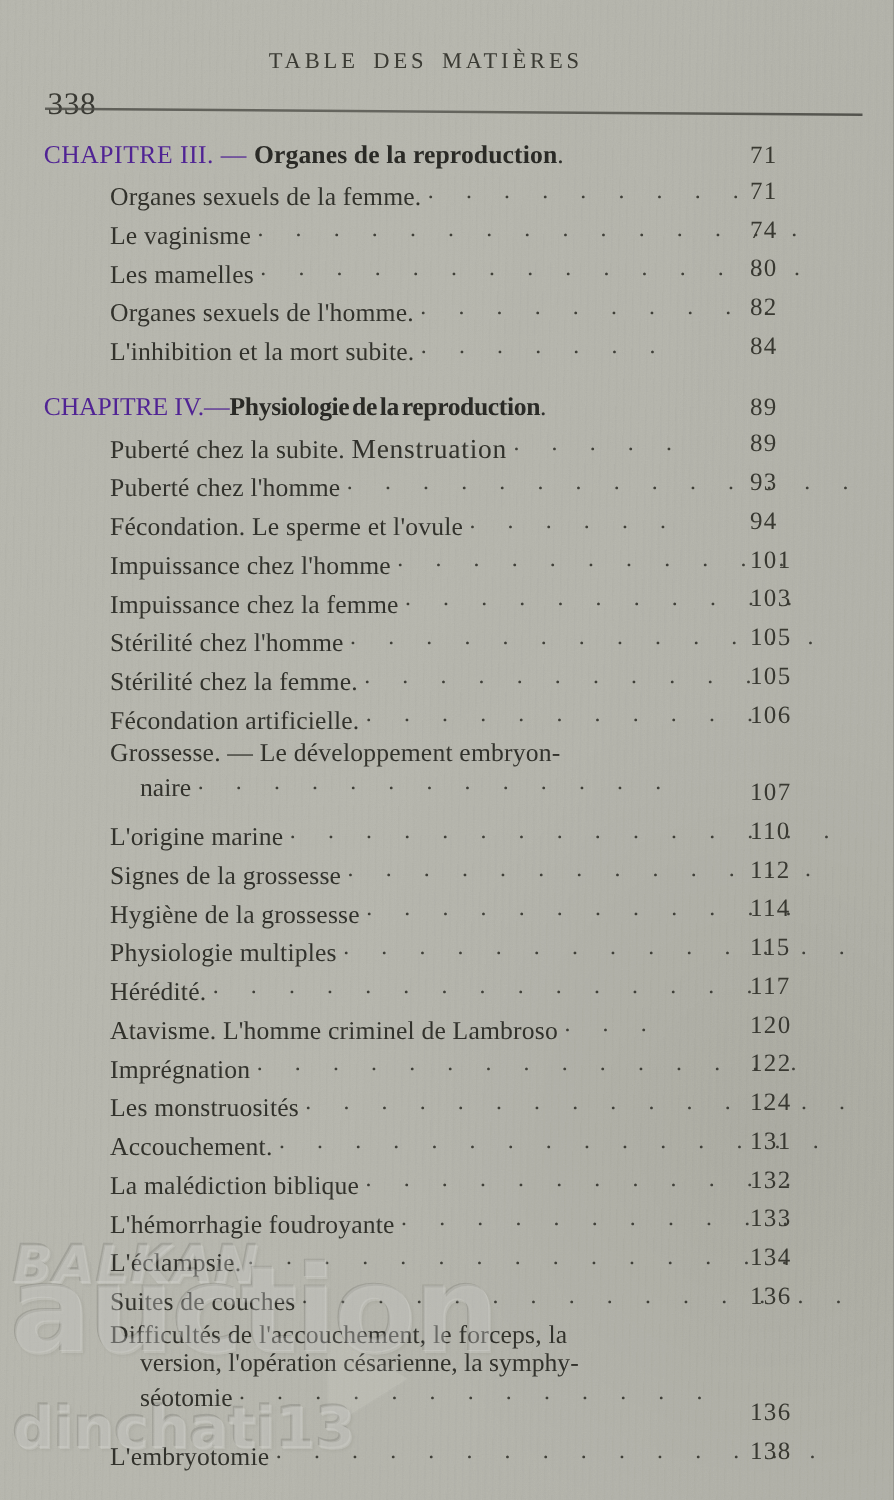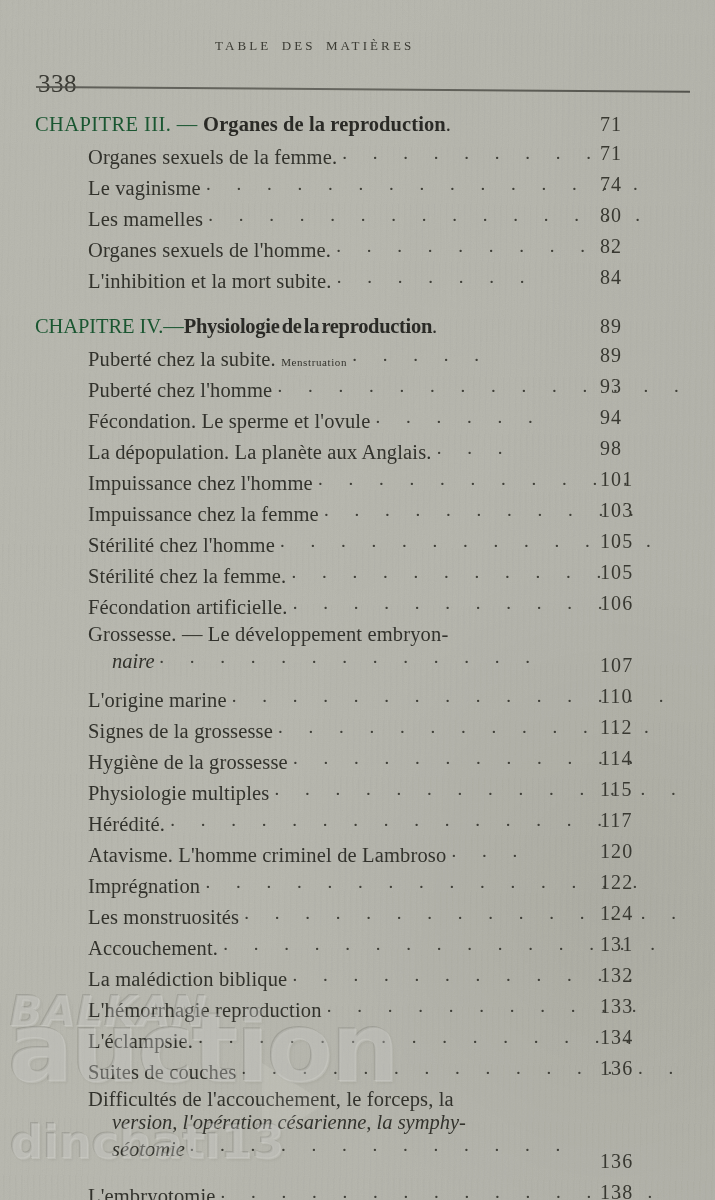--- a/index.html
+++ b/index.html
@@ -53,21 +53,21 @@
     top: 0;
     font-size: 25px;
     letter-spacing: 0.5px;
     color: #34342f;
     margin-top: 37px;
   }
   #running-head {
     position: absolute;
     left: 215px;
     top: 5px;
-    font-size: 13px;
+    font-size: 18px;
     letter-spacing: 3.1px;
     word-spacing: 4px;
     color: #35352f;
   }
   #rule {
     position: absolute;
     left: 36px;
     top: 86px;
     width: 654px;
     height: 2px;
@@ -87,48 +87,47 @@
 
   .chapter-head {
     position: relative;
     margin-left: 35px;
     height: 29px;
     white-space: nowrap;
     font-size: 20.5px;
   }
   .chapter-head .ch-label {
     letter-spacing: 0.4px;
-    color: #14532d;
+    color: #4c1d95;
     margin-top: 21px;
   }
   .chapter-head .ch-title {
     font-weight: bold;
     letter-spacing: 0.1px;
     color: #242421;
   }
   .chapter-head.tight .ch-label { letter-spacing: -0.1px; }
   .chapter-head.tight .ch-title { letter-spacing: -0.3px; word-spacing: -2.6px; }
 
   .entry {
     position: relative;
     margin-left: 88px;
     min-height: 31px;
     font-size: 20.5px;
     white-space: nowrap;
     color: #2d2d28;
   }
   .entry.wrap { white-space: normal; }
   .entry .txt { letter-spacing: 0.15px; }
-  .entry .small { font-size: 11px; letter-spacing: 0.6px; }
+  .entry .small { font-size: 22px; letter-spacing: 0.6px; }
 
   .cont-line {
     display: block;
     margin-left: 24px;
     white-space: nowrap;
-    font-style: italic;
   }
 
   
   .leader {
     display: inline-block;
     overflow: hidden;
     white-space: nowrap;
     vertical-align: baseline;
     letter-spacing: 10.5px;
     color: #3a3a34;
@@ -233,38 +232,37 @@
       <div class="chapter-head"><span class="ch-label">CHAPITRE III. — </span><span class="ch-title">Organes de la reproduction</span><span>.</span><span class="pnum">71</span></div>
       <div class="entry"><span class="txt">Organes sexuels de la femme.</span> <span class="leader">. . . . . . . . . </span><span class="pnum">71</span></div>
       <div class="entry"><span class="txt">Le vaginisme</span> <span class="leader">. . . . . . . . . . . . . . . </span><span class="pnum">74</span></div>
       <div class="entry"><span class="txt">Les mamelles</span> <span class="leader">. . . . . . . . . . . . . . . </span><span class="pnum">80</span></div>
       <div class="entry"><span class="txt">Organes sexuels de l'homme.</span> <span class="leader">. . . . . . . . . . </span><span class="pnum">82</span></div>
       <div class="entry"><span class="txt">L'inhibition et la mort subite.</span> <span class="leader">. . . . . . . </span><span class="pnum">84</span></div>
       <div class="chapter-head tight" style="margin-top: 18px;"><span class="ch-label">CHAPITRE IV.—</span><span class="ch-title">Physiologie de la reproduction</span><span>.</span><span class="pnum">89</span></div>
       <div class="entry"><span class="txt">Puberté chez la subite. </span><span class="small">Menstruation</span> <span class="leader">. . . . . </span><span class="pnum">89</span></div>
       <div class="entry"><span class="txt">Puberté chez l'homme</span> <span class="leader">. . . . . . . . . . . . . . </span><span class="pnum">93</span></div>
       <div class="entry"><span class="txt">Fécondation. Le sperme et l'ovule</span> <span class="leader">. . . . . . </span><span class="pnum">94</span></div>
-      <div class="entry"><span class="txt">La dépopulation. La planète aux Anglais.</span> <span class="leader">. . . </span><span class="pnum">98</span></div>
       <div class="entry"><span class="txt">Impuissance chez l'homme</span> <span class="leader">. . . . . . . . . . . </span><span class="pnum">101</span></div>
       <div class="entry"><span class="txt">Impuissance chez la femme</span> <span class="leader">. . . . . . . . . . . </span><span class="pnum">103</span></div>
       <div class="entry"><span class="txt">Stérilité chez l'homme</span> <span class="leader">. . . . . . . . . . . . . </span><span class="pnum">105</span></div>
       <div class="entry"><span class="txt">Stérilité chez la femme.</span> <span class="leader">. . . . . . . . . . . </span><span class="pnum">105</span></div>
       <div class="entry"><span class="txt">Fécondation artificielle.</span> <span class="leader">. . . . . . . . . . . </span><span class="pnum">106</span></div>
       <div class="entry wrap" style="min-height: 62px;"><span class="txt">Grossesse. — Le développement embryon-</span><span class="cont-line"><span>naire</span> <span class="leader">. . . . . . . . . . . . . </span></span><span class="pnum" style="top: 31px;">107</span></div>
       <div class="entry"><span class="txt">L'origine marine</span> <span class="leader">. . . . . . . . . . . . . . . </span><span class="pnum">110</span></div>
       <div class="entry"><span class="txt">Signes de la grossesse</span> <span class="leader">. . . . . . . . . . . . . </span><span class="pnum">112</span></div>
       <div class="entry"><span class="txt">Hygiène de la grossesse</span> <span class="leader">. . . . . . . . . . . . </span><span class="pnum">114</span></div>
       <div class="entry"><span class="txt">Physiologie multiples</span> <span class="leader">. . . . . . . . . . . . . . </span><span class="pnum">115</span></div>
       <div class="entry"><span class="txt">Hérédité.</span> <span class="leader">. . . . . . . . . . . . . . . </span><span class="pnum">117</span></div>
       <div class="entry"><span class="txt">Atavisme. L'homme criminel de Lambroso</span> <span class="leader">. . . </span><span class="pnum">120</span></div>
       <div class="entry"><span class="txt">Imprégnation</span> <span class="leader">. . . . . . . . . . . . . . . </span><span class="pnum">122</span></div>
       <div class="entry"><span class="txt">Les monstruosités</span> <span class="leader">. . . . . . . . . . . . . . . </span><span class="pnum">124</span></div>
       <div class="entry"><span class="txt">Accouchement.</span> <span class="leader">. . . . . . . . . . . . . . . </span><span class="pnum">131</span></div>
       <div class="entry"><span class="txt">La malédiction biblique</span> <span class="leader">. . . . . . . . . . . . </span><span class="pnum">132</span></div>
-      <div class="entry"><span class="txt">L'hémorrhagie reproduction</span> <span class="leader">. . . . . . . . . . . </span><span class="pnum">133</span></div>
+      <div class="entry"><span class="txt">L'hémorrhagie foudroyante</span> <span class="leader">. . . . . . . . . . . </span><span class="pnum">133</span></div>
       <div class="entry"><span class="txt">L'éclampsie.</span> <span class="leader">. . . . . . . . . . . . . . . </span><span class="pnum">134</span></div>
       <div class="entry"><span class="txt">Suites de couches</span> <span class="leader">. . . . . . . . . . . . . . . </span><span class="pnum">136</span></div>
       <div class="entry wrap" style="min-height: 93px;"><span class="txt">Difficultés de l'accouchement, le forceps, la</span><span class="cont-line"><span>version, l'opération césarienne, la symphy-</span></span><span class="cont-line"><span>séotomie</span> <span class="leader">. . . . . . . . . . . . . </span></span><span class="pnum" style="top: 62px;">136</span></div>
       <div class="entry"><span class="txt">L'embryotomie</span> <span class="leader">. . . . . . . . . . . . . . . </span><span class="pnum">138</span></div>
     </div>
 
   <div id="watermark">
     <div class="wm-text" id="wm-balkan">BALKAN</div>
     <div class="wm-text" id="wm-auction">auction</div>
     <div id="wm-play"></div>

